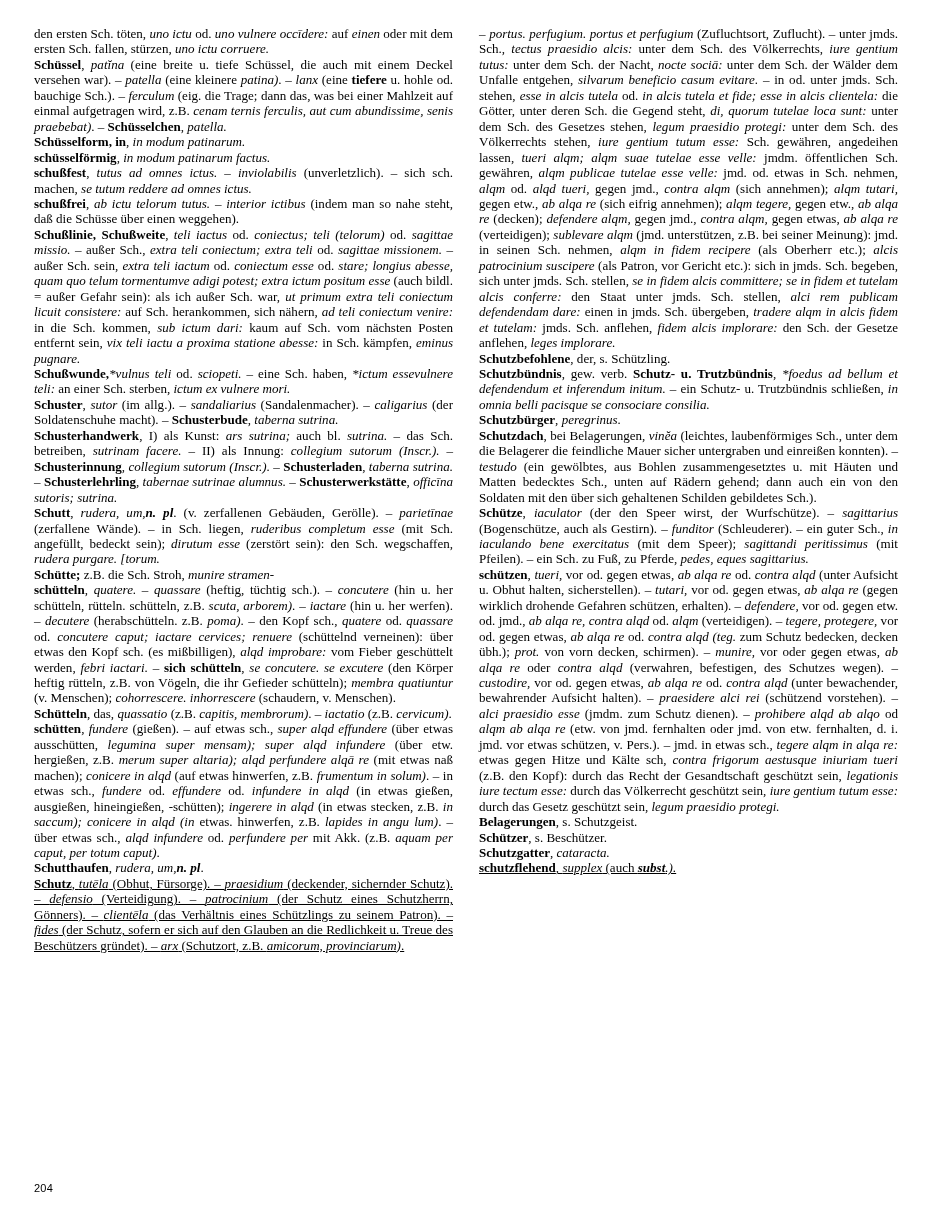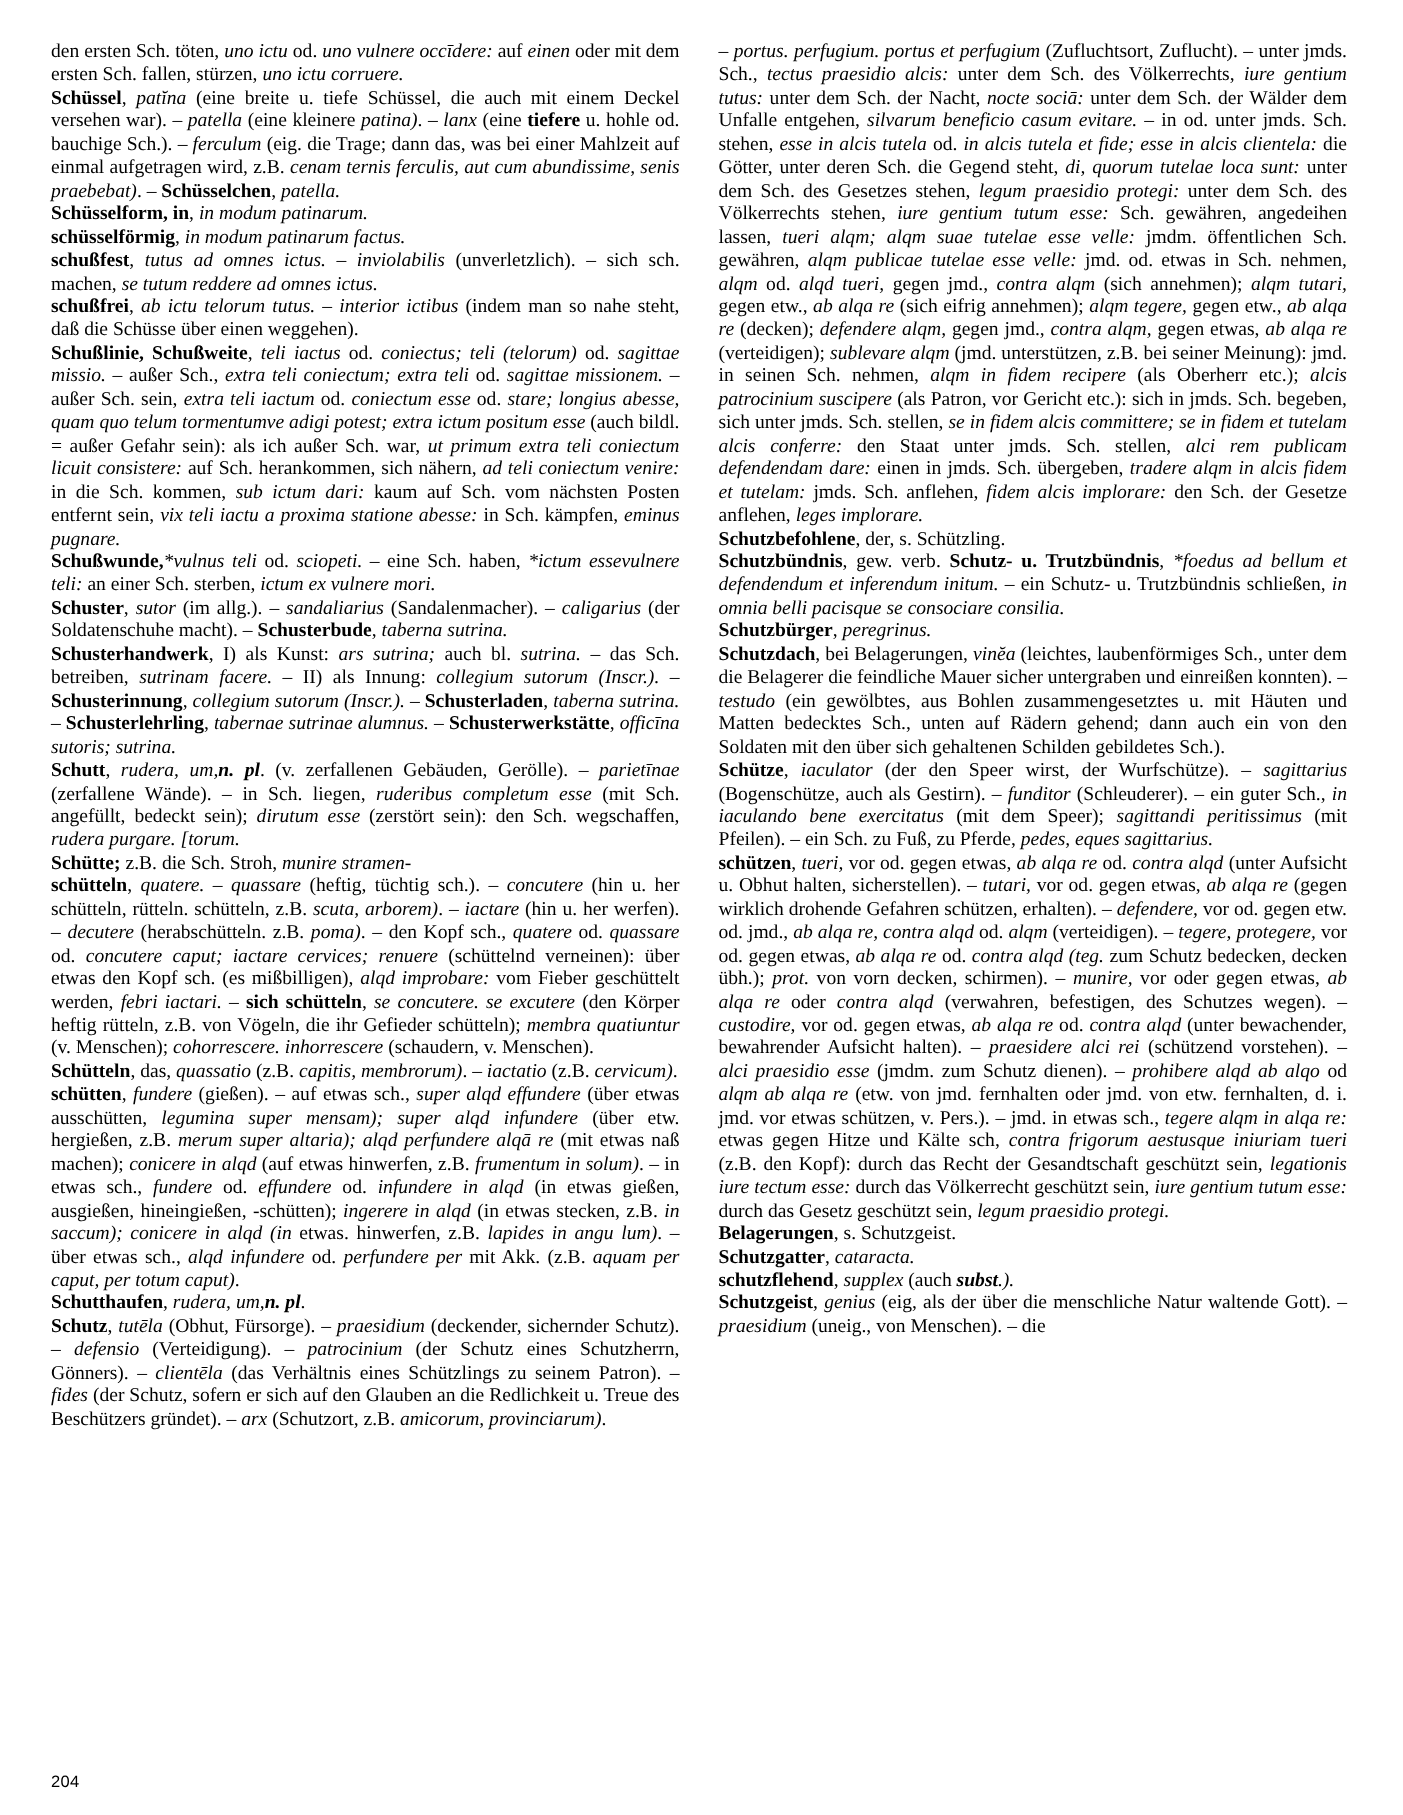--- a/index.html
+++ b/index.html
@@ -46,21 +46,21 @@
   .bi { font-weight: bold; font-style: italic; margin-top: 36px; }
   .folio {
     position: absolute;
     left: 34px;
     bottom: 16px;
     font-size: 11px;
     font-family: Liberation Sans, sans-serif;
     letter-spacing: 0.2px;
   }
   
-  .col p:last-child { text-align: justify; }
+  .col p:last-child { text-align: justify; text-decoration: underline; }
 </style>
 </head>
 <body>
 
 <div class="page">
   <div class="columns">
     <div class="col" id="col-left">
         <p class="entry"><span>den ersten Sch. töten, </span><i>uno ictu</i><span> od. </span><i>uno vulnere occīdere:</i><span> auf </span><i>einen</i><span> oder mit dem ersten Sch. fallen, stürzen, </span><i>uno ictu corruere.</i></p>
         <p class="entry"><b>Schüssel</b><span>, </span><i>patĭna</i><span> (eine breite u. tiefe Schüssel, die auch mit einem Deckel versehen war). – </span><i>patella</i><span> (eine kleinere </span><i>patina)</i><span>. – </span><i>lanx</i><span> (eine </span><b>tiefere</b><span> u. hohle od. bauchige Sch.). – </span><i>ferculum</i><span> (eig. die Trage; dann das, was bei einer Mahlzeit auf einmal aufgetragen wird, z.B. </span><i>cenam ternis ferculis, aut cum abundissime, senis praebebat)</i><span>. – </span><b>Schüsselchen</b><span>, </span><i>patella.</i></p>
         <p class="entry"><b>Schüsselform, in</b><span>, </span><i>in modum patinarum.</i></p>
@@ -81,19 +81,19 @@
       </div>
     <div class="col" id="col-right">
         <p class="entry"><span>– </span><i>portus. perfugium. portus et perfugium</i><span> (Zufluchtsort, Zuflucht). – unter jmds. Sch., </span><i>tectus praesidio alcis:</i><span> unter dem Sch. des Völkerrechts, </span><i>iure gentium tutus:</i><span> unter dem Sch. der Nacht, </span><i>nocte sociā:</i><span> unter dem Sch. der Wälder dem Unfalle entgehen, </span><i>silvarum beneficio casum evitare.</i><span> – in od. unter jmds. Sch. stehen, </span><i>esse in alcis tutela</i><span> od. </span><i>in alcis tutela et fide; esse in alcis clientela:</i><span> die Götter, unter deren Sch. die Gegend steht, </span><i>di, quorum tutelae loca sunt:</i><span> unter dem Sch. des Gesetzes stehen, </span><i>legum praesidio protegi:</i><span> unter dem Sch. des Völkerrechts stehen, </span><i>iure gentium tutum esse:</i><span> Sch. gewähren, angedeihen lassen, </span><i>tueri alqm; alqm suae tutelae esse velle:</i><span> jmdm. öffentlichen Sch. gewähren, </span><i>alqm publicae tutelae esse velle:</i><span> jmd. od. etwas in Sch. nehmen, </span><i>alqm</i><span> od. </span><i>alqd tueri,</i><span> gegen jmd., </span><i>contra alqm</i><span> (sich annehmen); </span><i>alqm tutari,</i><span> gegen etw., </span><i>ab alqa re</i><span> (sich eifrig annehmen); </span><i>alqm tegere,</i><span> gegen etw., </span><i>ab alqa re</i><span> (decken); </span><i>defendere alqm,</i><span> gegen jmd., </span><i>contra alqm,</i><span> gegen etwas, </span><i>ab alqa re</i><span> (verteidigen); </span><i>sublevare alqm</i><span> (jmd. unterstützen, z.B. bei seiner Meinung): jmd. in seinen Sch. nehmen, </span><i>alqm in fidem recipere</i><span> (als Oberherr etc.); </span><i>alcis patrocinium suscipere</i><span> (als Patron, vor Gericht etc.): sich in jmds. Sch. begeben, sich unter jmds. Sch. stellen, </span><i>se in fidem alcis committere; se in fidem et tutelam alcis conferre:</i><span> den Staat unter jmds. Sch. stellen, </span><i>alci rem publicam defendendam dare:</i><span> einen in jmds. Sch. übergeben, </span><i>tradere alqm in alcis fidem et tutelam:</i><span> jmds. Sch. anflehen, </span><i>fidem alcis implorare:</i><span> den Sch. der Gesetze anflehen, </span><i>leges implorare.</i></p>
         <p class="entry"><b>Schutzbefohlene</b><span>, der, s. Schützling.</span></p>
         <p class="entry"><b>Schutzbündnis</b><span>, gew. verb. </span><b>Schutz- u. Trutzbündnis</b><span>, </span><i>*foedus ad bellum et defendendum et inferendum initum.</i><span> – ein Schutz- u. Trutzbündnis schließen, </span><i>in omnia belli pacisque se consociare consilia.</i></p>
         <p class="entry"><b>Schutzbürger</b><span>, </span><i>peregrinus.</i></p>
         <p class="entry"><b>Schutzdach</b><span>, bei Belagerungen, </span><i>vinĕa</i><span> (leichtes, laubenförmiges Sch., unter dem die Belagerer die feindliche Mauer sicher untergraben und einreißen konnten). – </span><i>testudo</i><span> (ein gewölbtes, aus Bohlen zusammengesetztes u. mit Häuten und Matten bedecktes Sch., unten auf Rädern gehend; dann auch ein von den Soldaten mit den über sich gehaltenen Schilden gebildetes Sch.).</span></p>
         <p class="entry"><b>Schütze</b><span>, </span><i>iaculator</i><span> (der den Speer wirst, der Wurfschütze). – </span><i>sagittarius</i><span> (Bogenschütze, auch als Gestirn). – </span><i>funditor</i><span> (Schleuderer). – ein guter Sch., </span><i>in iaculando bene exercitatus</i><span> (mit dem Speer); </span><i>sagittandi peritissimus</i><span> (mit Pfeilen). – ein Sch. zu Fuß, zu Pferde, </span><i>pedes, eques sagittarius.</i></p>
         <p class="entry"><b>schützen</b><span>, </span><i>tueri,</i><span> vor od. gegen etwas, </span><i>ab alqa re</i><span> od. </span><i>contra alqd</i><span> (unter Aufsicht u. Obhut halten, sicherstellen). – </span><i>tutari,</i><span> vor od. gegen etwas, </span><i>ab alqa re</i><span> (gegen wirklich drohende Gefahren schützen, erhalten). – </span><i>defendere,</i><span> vor od. gegen etw. od. jmd., </span><i>ab alqa re, contra alqd</i><span> od. </span><i>alqm</i><span> (verteidigen). – </span><i>tegere, protegere,</i><span> vor od. gegen etwas, </span><i>ab alqa re</i><span> od. </span><i>contra alqd (teg.</i><span> zum Schutz bedecken, decken übh.); </span><i>prot.</i><span> von vorn decken, schirmen). – </span><i>munire,</i><span> vor oder gegen etwas, </span><i>ab alqa re</i><span> oder </span><i>contra alqd</i><span> (verwahren, befestigen, des Schutzes wegen). – </span><i>custodire,</i><span> vor od. gegen etwas, </span><i>ab alqa re</i><span> od. </span><i>contra alqd</i><span> (unter bewachender, bewahrender Aufsicht halten). – </span><i>praesidere alci rei</i><span> (schützend vorstehen). – </span><i>alci praesidio esse</i><span> (jmdm. zum Schutz dienen). – </span><i>prohibere alqd ab alqo</i><span> od </span><i>alqm ab alqa re</i><span> (etw. von jmd. fernhalten oder jmd. von etw. fernhalten, d. i. jmd. vor etwas schützen, v. Pers.). – jmd. in etwas sch., </span><i>tegere alqm in alqa re:</i><span> etwas gegen Hitze und Kälte sch, </span><i>contra frigorum aestusque iniuriam tueri</i><span> (z.B. den Kopf): durch das Recht der Gesandtschaft geschützt sein, </span><i>legationis iure tectum esse:</i><span> durch das Völkerrecht geschützt sein, </span><i>iure gentium tutum esse:</i><span> durch das Gesetz geschützt sein, </span><i>legum praesidio protegi.</i></p>
         <p class="entry"><b>Belagerungen</b><span>, s. Schutzgeist.</span></p>
+        <p class="entry"><b>Schützer</b><span>, s. Beschützer.</span></p>
         <p class="entry"><b>Schutzgatter</b><span>, </span><i>cataracta.</i></p>
         <p class="entry"><b>schutzflehend</b><span>, </span><i>supplex</i><span> (auch </span><span class="bi">subst</span><i>.).</i></p>
-        <p class="entry"><b>Schutzgeist</b><span>, </span><i>genius</i><span> (eig, als der über die menschliche Natur waltende Gott). – </span><i>praesidium</i><span> (uneig., von Menschen). – die</span></p>
       </div>
   </div>
   <div class="folio">204</div>
 </div>
 
 </body></html>

